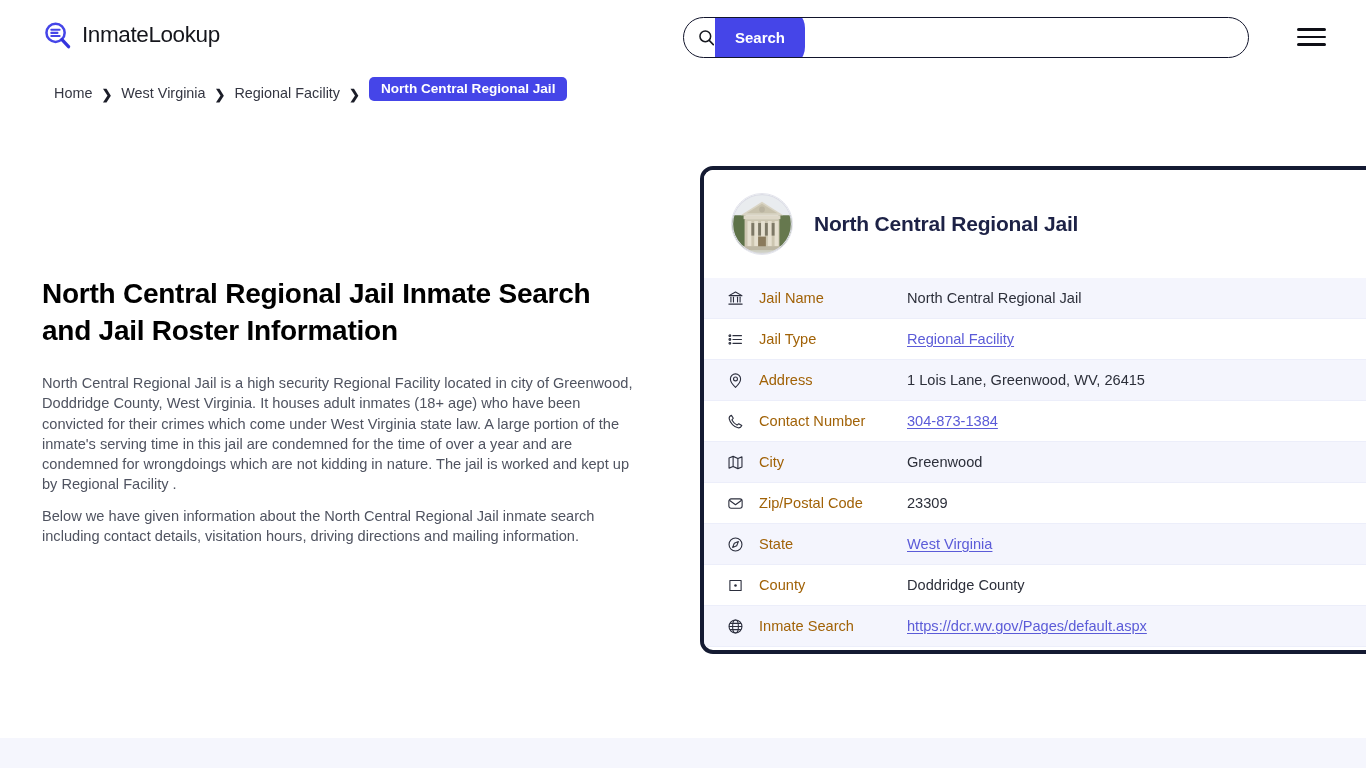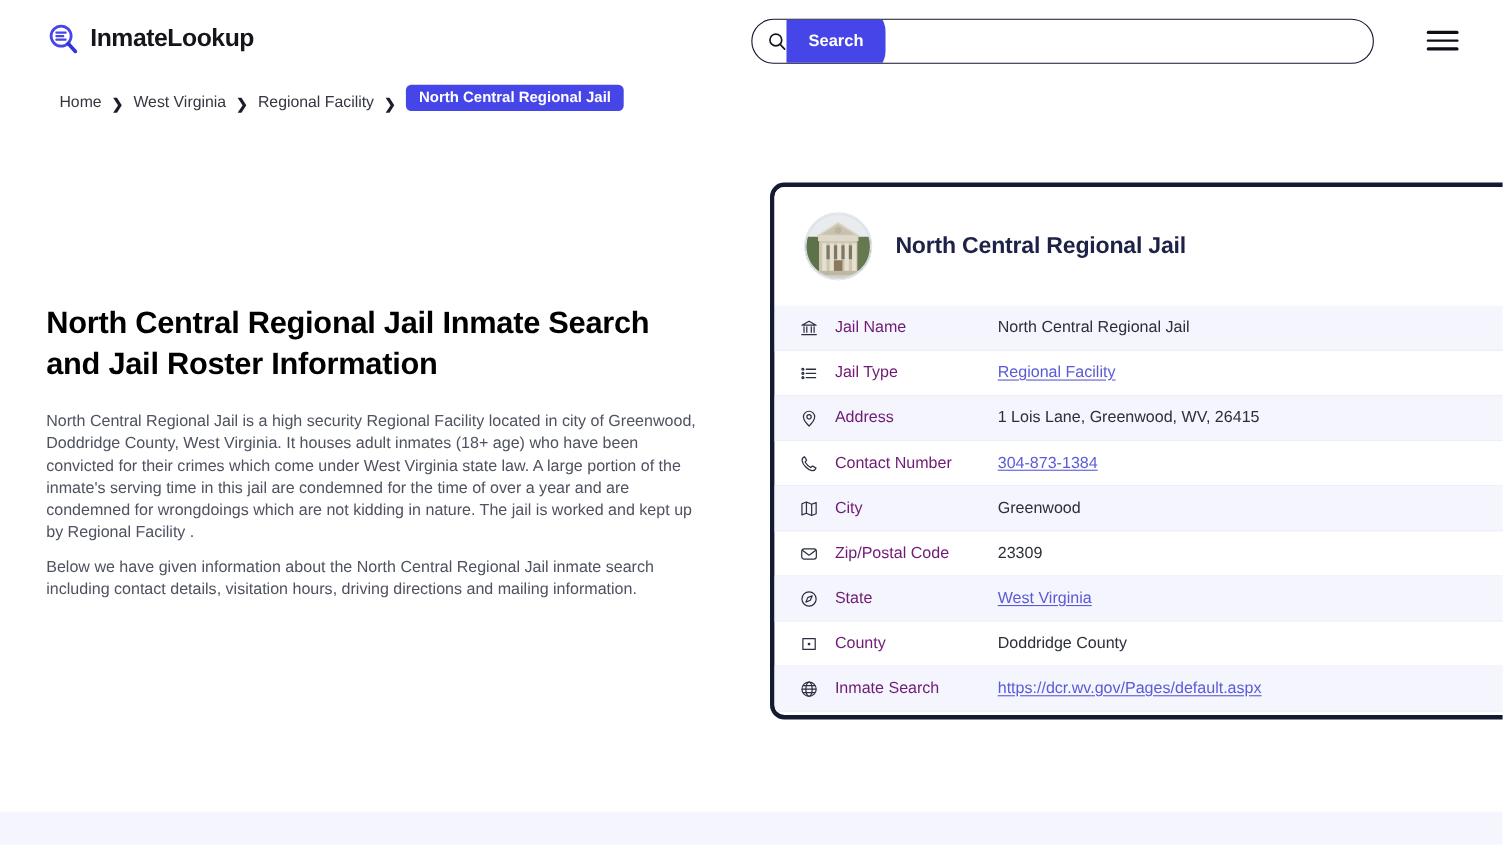--- a/index.html
+++ b/index.html
@@ -15,21 +15,21 @@
   .header {
     position: absolute; left: 0; top: 0; width: 1366px; height: 74px;
     background: #ffffff;
   }
   .brand {
     position: absolute; left: 42px; top: 20px;
     display: flex; align-items: center; gap: 9px;
   }
   .brand-icon { width: 31px; height: 31px; display:block; }
   .brand-name {
-    font-size: 22.5px; font-weight: 700; color: #15161c;
+    font-size: 22.5px; font-weight: 400; color: #15161c;
     letter-spacing: -0.4px; line-height: 1;
   }
 
   .searchbar {
     position: absolute; left: 683px; top: 17px;
     width: 566px; height: 41px;
     border: 1.6px solid #11142b;
     border-radius: 21px;
     background: #fff;
     display: flex; align-items: center;
@@ -123,21 +123,21 @@
     height: 41px; padding-left: 22px;
     border-bottom: 1px solid #eceefa;
     font-size: 14.6px;
   }
   .row.alt { background: #f4f5fd; }
   .row .ricon {
     width: 18px; height: 18px; flex: 0 0 auto;
     color: #2b2e3d; display:flex; align-items:center; justify-content:center;
   }
   .row .rlabel {
-    margin-left: 15px; color: #701a75; width: 148px; flex: 0 0 auto;
+    margin-left: 15px; color: #a16207; width: 148px; flex: 0 0 auto;
     white-space: nowrap;
   }
   .row .rvalue { color: #2c2f3a; white-space: nowrap; }
   .row .rvalue a, a.vlink {
     color: #5b5bd8; text-decoration: underline; text-underline-offset: 2px;
   }
 
   
   .footer-strip {
     position: absolute; left: 0; top: 738px; width: 1366px; height: 30px;

